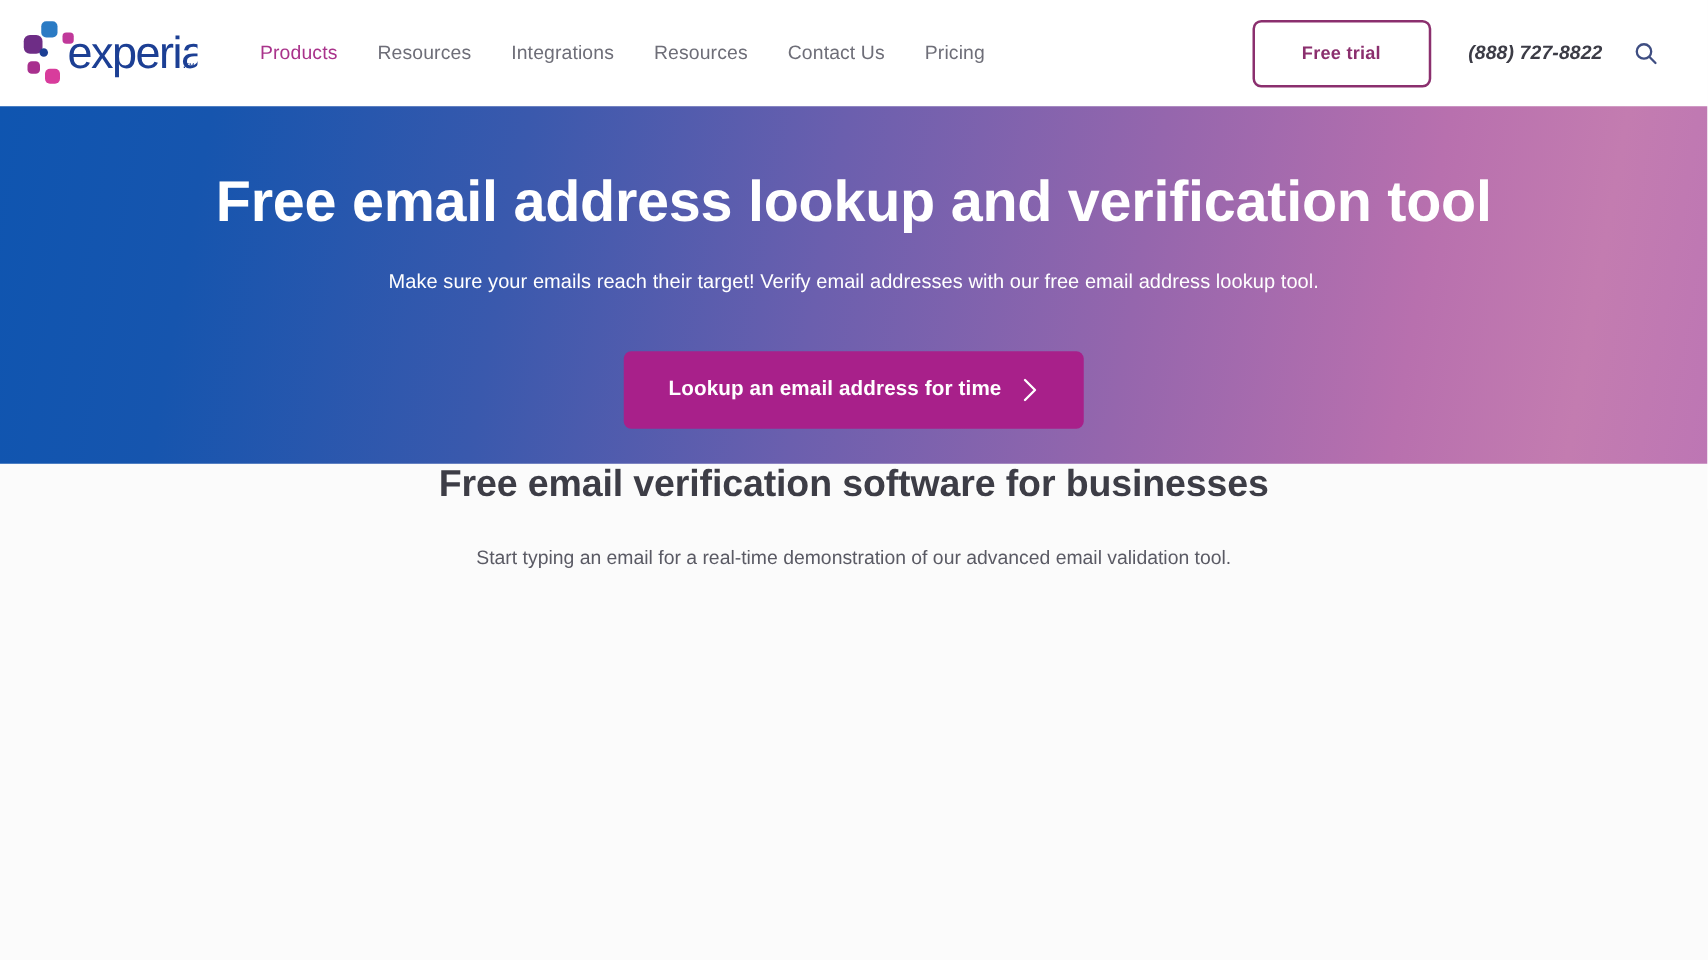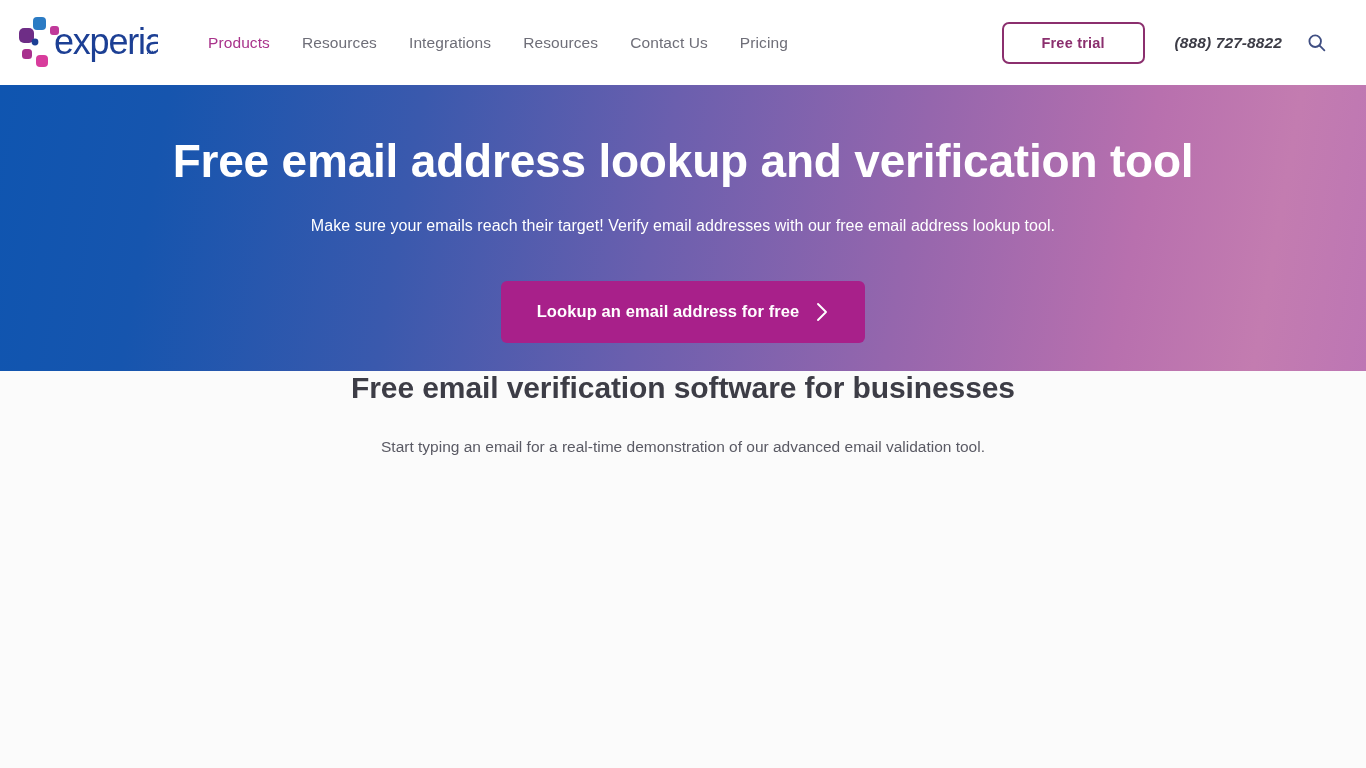--- a/index.html
+++ b/index.html
@@ -55,21 +55,21 @@
   .header-right {
     margin-left: auto;
     display: flex;
     align-items: center;
     gap: 0;
   }
   .free-trial-btn {
     display: inline-flex;
     align-items: center;
     justify-content: center;
-    height: 42px;
+    height: 54px;
     min-width: 143px;
     padding: 9px 24px;
     border: 2px solid #8b2f6e;
     border-radius: 7px;
     color: #8b2f6e;
     background: #ffffff;
     font-size: 14.5px;
     font-weight: 700;
     cursor: pointer;
     letter-spacing: .2px;
@@ -259,21 +259,21 @@
         <line x1="15.6" y1="15.6" x2="21" y2="21"></line>
       </svg>
     </div>
   </div>
 </div>
 
 <section class="hero">
   <h1 class="hero-title">Free email address lookup and verification tool</h1>
   <p class="hero-sub">Make sure your emails reach their target! Verify email addresses with our free email address lookup tool.</p>
   <button class="hero-cta">
-    <span>Lookup an email address for free</span>
+    <span>Lookup an email address for time</span>
     <span class="chev">
       <svg width="14" height="22" viewBox="0 0 14 22" fill="none" stroke="#ffffff" stroke-width="1.9" stroke-linecap="round" stroke-linejoin="round">
         <polyline points="3,3 11,11 3,19"></polyline>
       </svg>
     </span>
   </button>
 </section>
 
 <main class="main">
   <h2 class="section-title">Free email verification software for businesses</h2>

